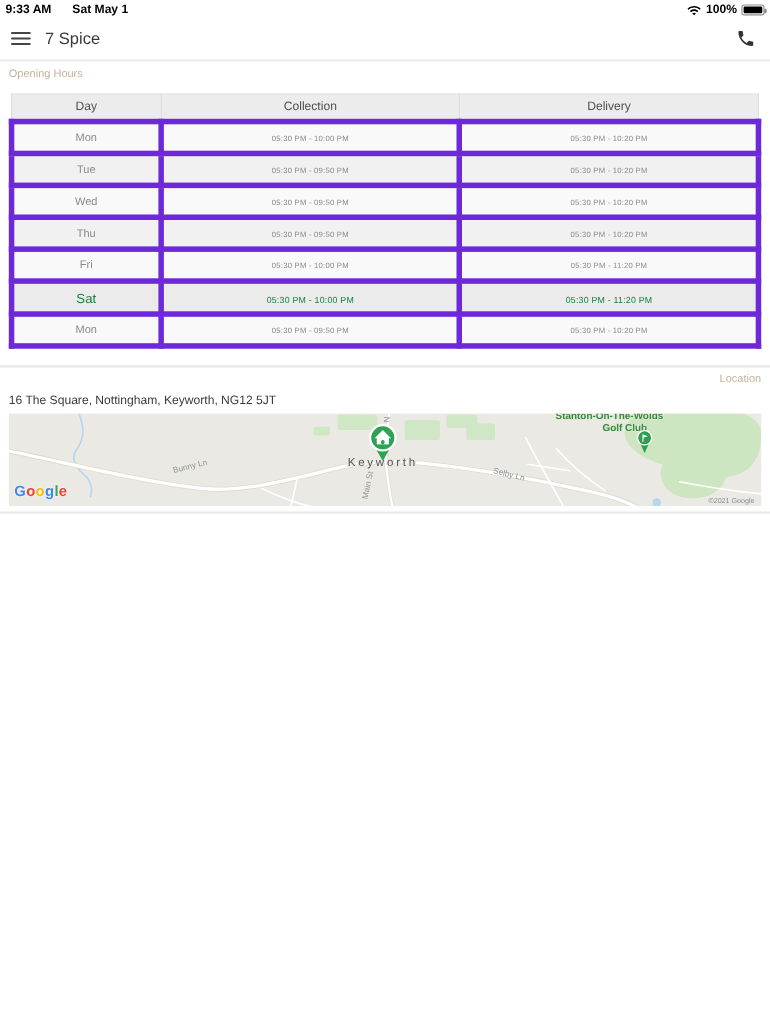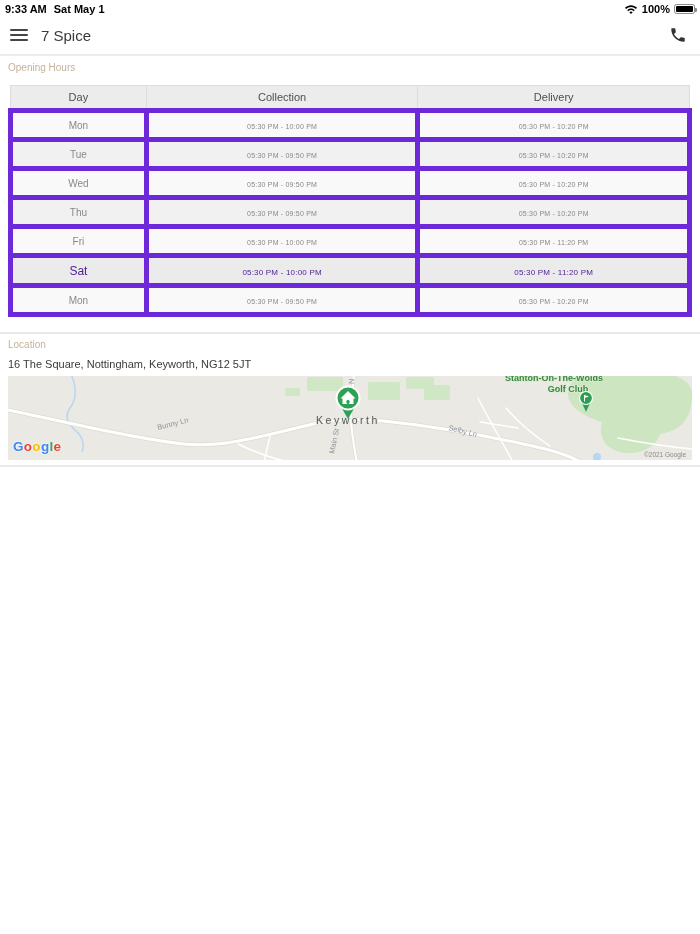--- a/index.html
+++ b/index.html
@@ -2,21 +2,21 @@
 <html><head>
 <meta charset="utf-8">
 <style>
   * { margin:0; padding:0; box-sizing:border-box; }
   html,body { width:700px; height:934px; overflow:hidden; background:#fff;
     font-family:"Liberation Sans", sans-serif; -webkit-font-smoothing:antialiased; }
 
   
   .statusbar { height:16px; display:flex; justify-content:space-between; align-items:center;
     padding:2px 5px 0 5px; font-size:11px; font-weight:700; color:#000; }
-  .sb-left { display:flex; gap:7px; align-items:center; }
+  .sb-left { display:flex; gap:19px; align-items:center; }
   .sb-right { display:flex; gap:4px; align-items:center; }
   .battery { position:relative; width:21px; height:10px; border:1px solid rgba(0,0,0,.45);
     border-radius:2.5px; padding:1px; }
   .battery .level { width:100%; height:100%; background:#000; border-radius:1px; }
   .battery .nub { position:absolute; right:-3px; top:2.5px; width:2px; height:4px;
     background:rgba(0,0,0,.45); border-radius:0 1px 1px 0; }
 
   
   .header { height:40px; display:flex; align-items:center; padding:0 10px;
     border-bottom:2px solid #ececec; background:#fff; }
@@ -33,25 +33,25 @@
   table.hours { width:100%; border-collapse:collapse; margin-top:11px;
     border:1px solid #dedede; }
   table.hours th { height:25px; background:#ececec; font-weight:400; font-size:11px;
     color:#4f4f4f; border:1px solid #ddd; text-align:center; }
   table.hours td { height:29px; font-size:10px; color:#898989; border:5px solid #6d28d9;
     text-align:center; }
   table.hours tr:nth-child(odd) td { background:#f9f9f9; }
   table.hours tr:nth-child(even) td { background:#f1f1f1; }
   table.hours col.c-day { width:20%; } table.hours col.c-col { width:40%; } table.hours col.c-del { width:40%; }
   table.hours td.time { font-variant-caps:all-small-caps; letter-spacing:.2px; }
-  table.hours tr.today td { background:#ebebeb; color:#4c1d95; font-size:12px; height:30px; }
+  table.hours tr.today td { background:#ebebeb; color:#15803d; font-size:12px; height:30px; }
 
   .divider { height:2px; background:#e9e9e9; margin:15px -8px 0 -8px; }
   .divider.below-map { margin-top:5px; }
-  .section-label.loc { margin-top:5px; }
+  .section-label.loc { margin-top:5px;text-align:right; }
   .address { margin-top:7px; font-size:11px; color:#3a3a3a; line-height:13px; }
 
   
   .map { position:relative; margin-top:5px; height:84px; background:#eae9e4; overflow:hidden; cursor:pointer; }
   .map svg { display:block; }
   .map text { font-family:"Liberation Sans", sans-serif; }
   .road-label { font-size:7.5px; fill:#909498; }
   .town-label { font-size:10.5px; fill:#575757; letter-spacing:2.5px;
     paint-order:stroke; stroke:#eae9e4; stroke-width:2.5px; text-anchor:middle; }
   .golf-label { font-size:9px; font-weight:700; fill:#3b8742; text-anchor:middle;

